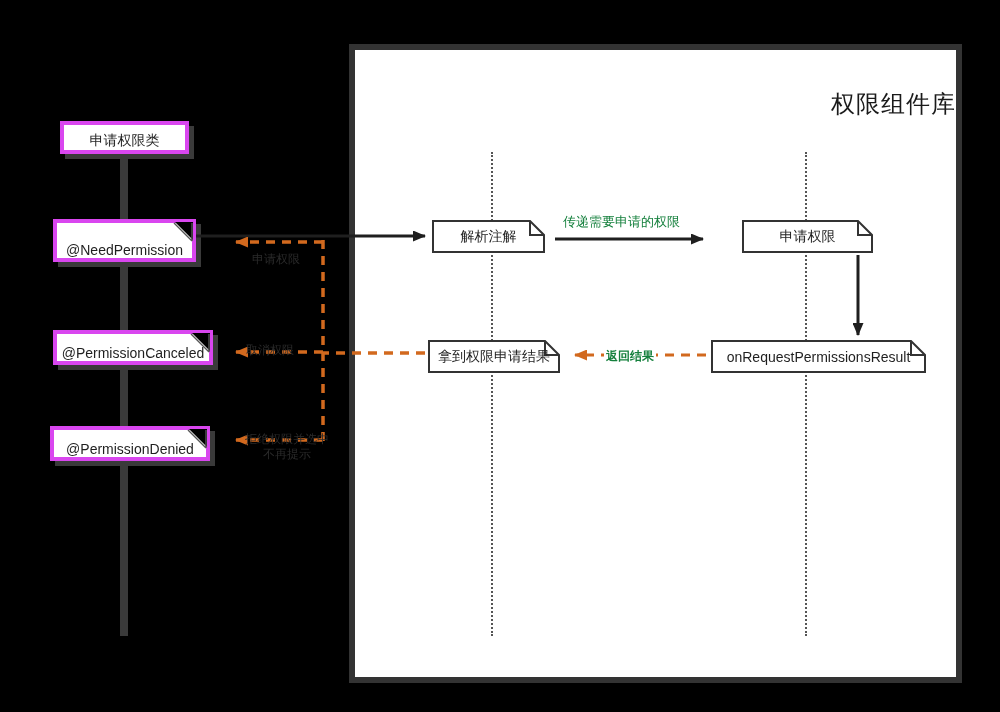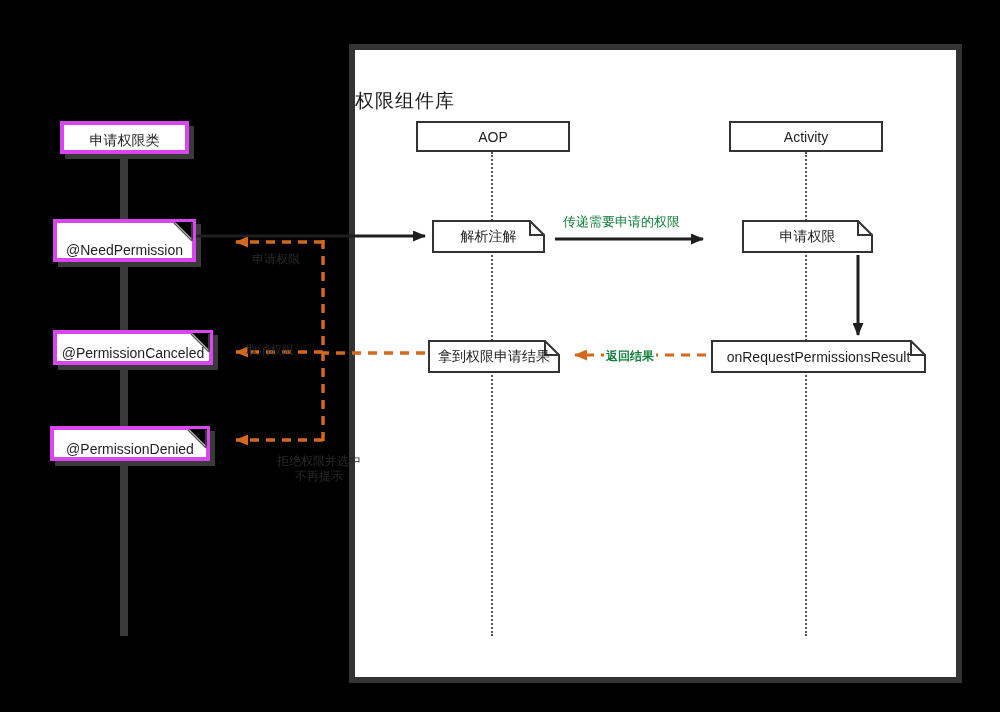--- a/index.html
+++ b/index.html
@@ -14,22 +14,22 @@
   
   .panel{
     position:absolute;
     left:349px;top:44px;width:613px;height:639px;
     background:#ffffff;
     border:6px solid #333333;
     box-sizing:border-box;
   }
   .panel-title{
     position:absolute;left:0;top:0;width:100%;
-    text-align:left;
-    font-size:19px;color:#1a1a1a;
+    text-align:right;
+    font-size:24px;color:#1a1a1a;
     letter-spacing:1px;
   }
 
   
   .hbox{
     position:absolute;
     background:#ffffff;
     border:2px solid #333333;
     box-sizing:border-box;
     display:flex;align-items:center;justify-content:center;
@@ -107,27 +107,21 @@
 
 <div id="stage">
 
   <div class="panel">
     <div class="panel-title" style="top:38px;">权限组件库</div>
   </div>
 
   <div class="lifeline" style="left:491px;top:152px;height:484px;"></div>
   <div class="lifeline" style="left:805px;top:152px;height:484px;"></div>
 
-  <div class="hbox" style="left:416px;top:121px;width:154px;height:31px;">
-    <span>AOP</span>
-  </div>
-
-  <div class="hbox" style="left:729px;top:121px;width:154px;height:31px;">
-    <span>Activity</span>
-  </div>
+
 
   <div class="note" style="left:432px;top:220px;width:113px;height:33px;">
     <svg class="note-svg" viewBox="0 0 113 33" preserveAspectRatio="none">
       <path d="M1,1 L98,1 L112,15 L112,32 L1,32 Z" fill="#ffffff" stroke="#333333" stroke-width="2"></path>
       <path d="M98,1 L98,15 L112,15" fill="none" stroke="#333333" stroke-width="2"></path>
     </svg>
     <span class="note-label">解析注解</span>
   </div>
 
   <div class="note" style="left:742px;top:220px;width:131px;height:33px;">
@@ -217,18 +211,18 @@
   </svg>
 
   <div class="arrow-label on-white" style="left:563px;top:213px;">传递需要申请的权限</div>
 
   <div class="arrow-label on-white" style="left:604px;top:348px;background:#ffffff;padding:0 2px;font-weight:bold;font-size:12px;">返回结果</div>
 
   <div class="orange-label" style="left:252px;top:252px;">申请权限</div>
 
   <div class="orange-label" style="left:246px;top:343px;">取消权限</div>
 
-  <div class="orange-label" style="left:237px;top:454px;width:100px;margin-left:32px;">
+  <div class="orange-label" style="left:237px;top:432px;width:100px;">
     <div>拒绝权限并选中</div>
     <div>不再提示</div>
   </div>
 
 </div>
 
 </body></html>

